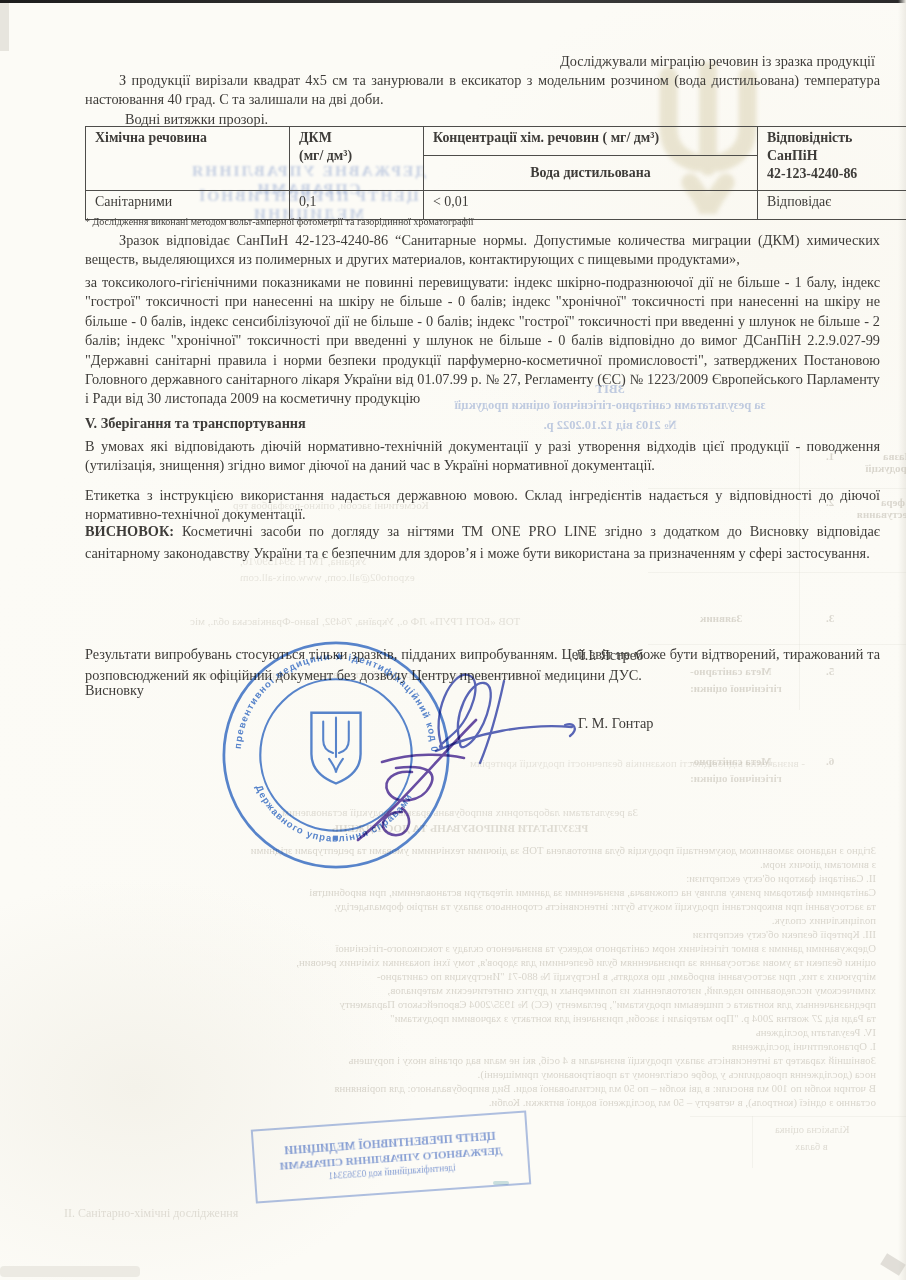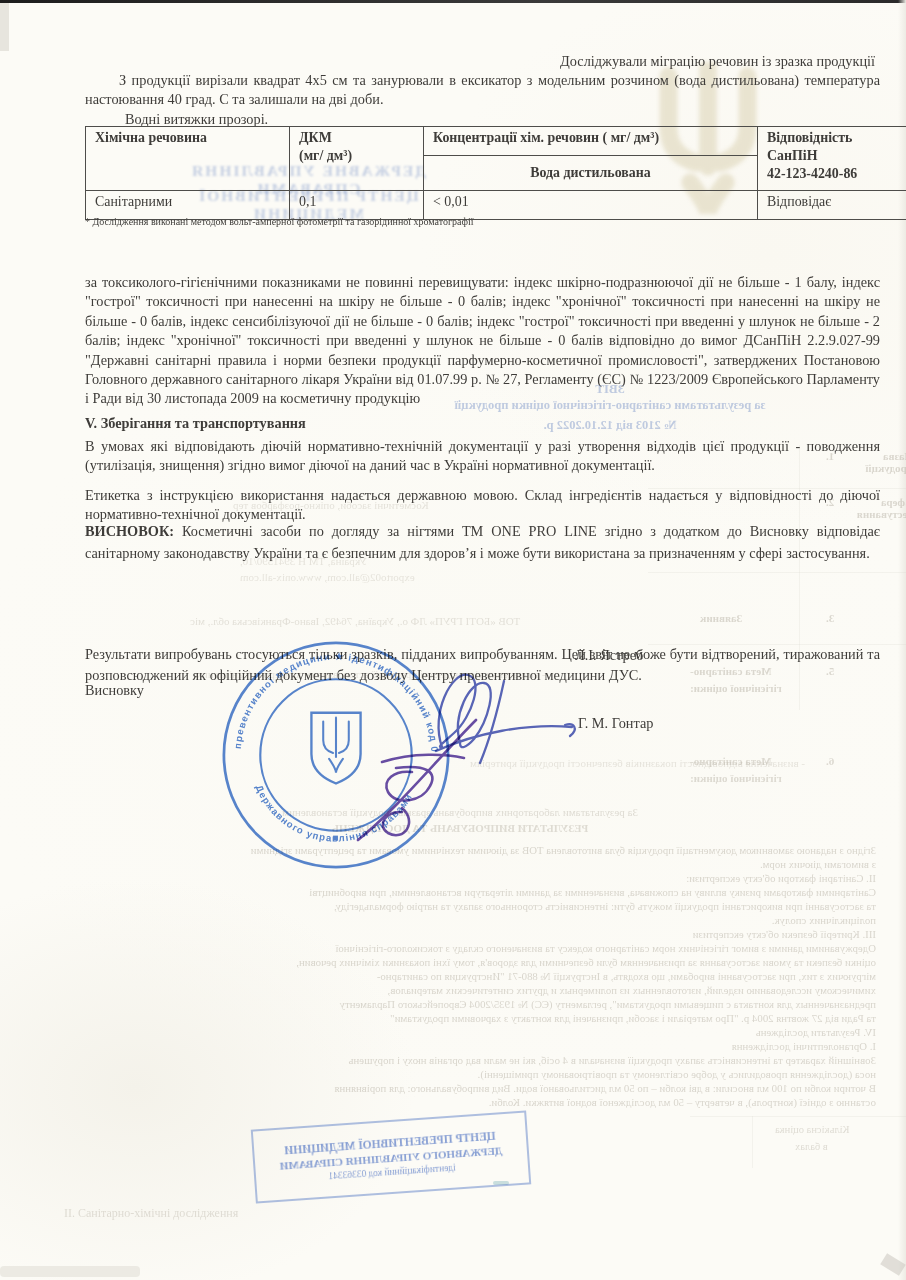--- a/index.html
+++ b/index.html
@@ -152,20 +152,21 @@
     <tr>
       <td style="height:24px;">Санітарними</td>
       <td>0,1</td>
       <td>&lt; 0,01</td>
       <td>Відповідає</td>
     </tr>
   </tbody>
     </table>
 
   <div class="fg" style="left:85px;top:212px;width:795px;font-size:10px;">* Дослідження виконані методом вольт-амперної фотометрії та газорідинної хроматографії</div>
+  <div class="fg jus" style="left:85px;top:231px;width:795px;text-indent:34px;">Зразок  відповідає СанПиН 42-123-4240-86 “Санитарные нормы. Допустимые количества миграции (ДКМ) химических веществ, выделяющихся из полимерных и других материалов, контактирующих с пищевыми продуктами»,</div>
 
   <div class="fg jus" style="left:85px;top:273px;width:795px;">за токсиколого-гігієнічними показниками не повинні перевищувати: індекс шкірно-подразнюючої дії не більше - 1 балу, індекс "гострої" токсичності при нанесенні на шкіру не більше - 0 балів;  індекс "хронічної" токсичності при нанесенні на шкіру не більше - 0 балів, індекс сенсибілізуючої дії не більше - 0 балів; індекс "гострої" токсичності при введенні у шлунок не більше - 2 балів; індекс "хронічної" токсичності при введенні у шлунок не більше - 0 балів відповідно до вимог ДСанПіН 2.2.9.027-99 "Державні санітарні правила і норми безпеки продукції парфумерно-косметичної промисловості", затверджених Постановою Головного державного санітарного лікаря України від 01.07.99 р. № 27,  Регламенту (ЄС) № 1223/2009 Європейського Парламенту і Ради від 30 листопада 2009 на косметичну продукцію</div>
 
   <div class="fg b" style="left:85px;top:414px;width:500px;">V. Зберігання та транспортування</div>
   <div class="fg jus" style="left:85px;top:437px;width:795px;line-height:18.8px;"> В умовах які відповідають діючій нормативно-технічній документації у разі утворення відходів цієї продукції - поводження (утилізація, знищення) згідно вимог діючої на даний час в Україні нормативної документації.</div>
   <div class="fg jus" style="left:85px;top:521px;width:795px;line-height:21.6px;">
     <span class="b">ВИСНОВОК:</span>
     <span>Косметичні засоби по догляду за нігтями ТМ ONE PRO LINE згідно з додатком до Висновку відповідає санітарному законодавству України та є безпечним для здоров’я і може  бути використана за призначенням у сфері застосування.</span>
   </div>
 

